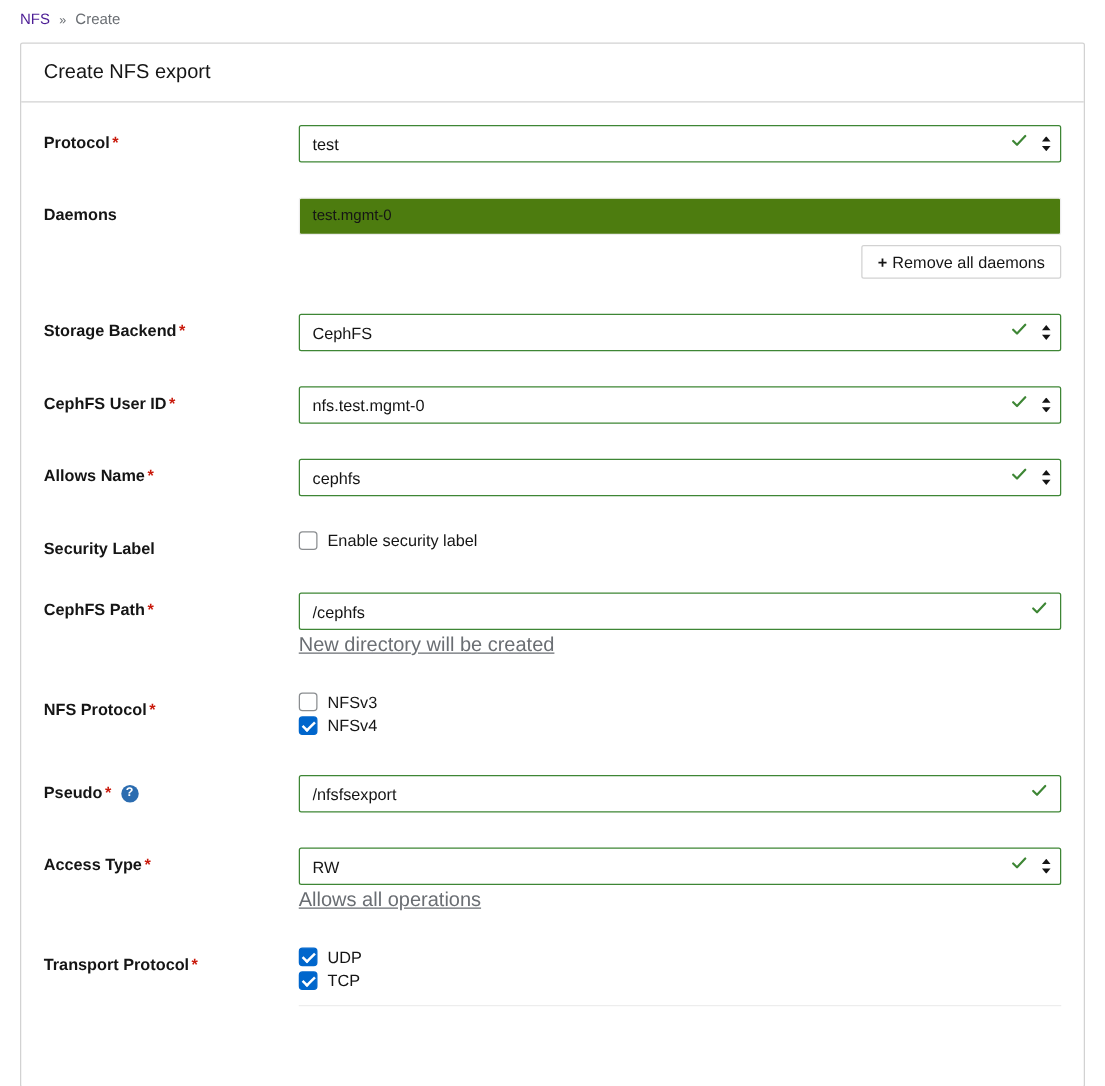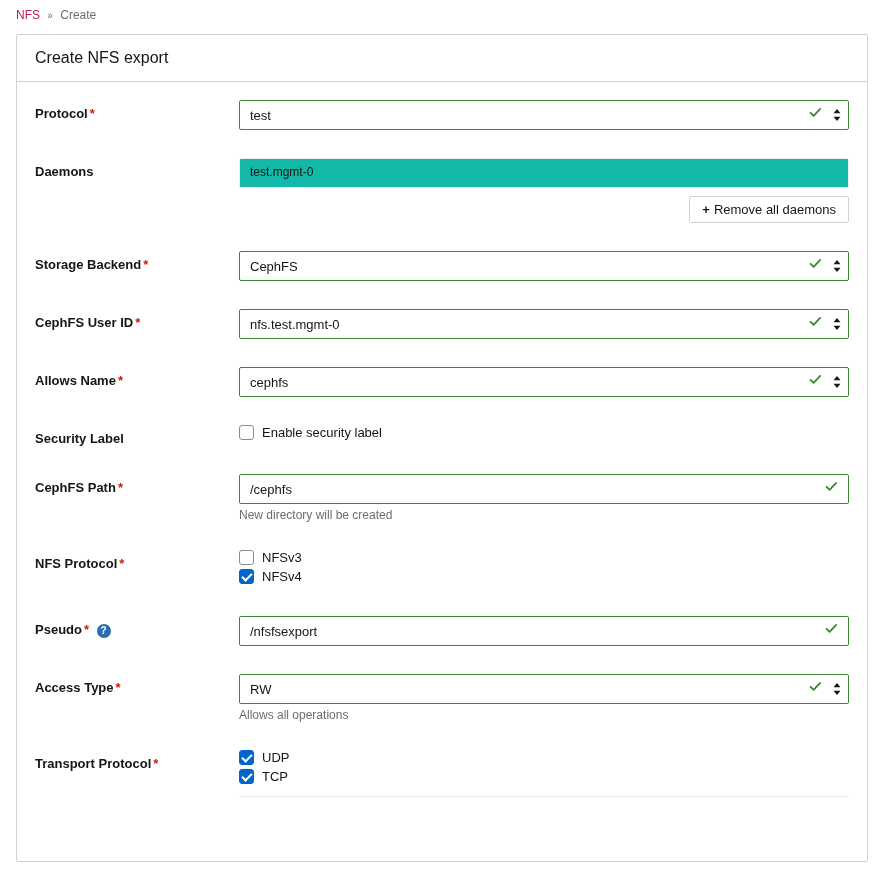--- a/index.html
+++ b/index.html
@@ -13,21 +13,21 @@
       color: #151515;
       background: #fff;
       padding: 0 16px;
     }
     .breadcrumb {
       padding: 8px 0;
       font-size: 12px;
       color: #6a6e73;
     }
     .breadcrumb a {
-      color: #be185d;
+      color: #4c1d95;
       text-decoration: none;
     }
     .breadcrumb .sep {
       margin: 0 4px;
       color: #6a6e73;
       font-size: 10px;
     }
     .card {
       border: 1px solid #d2d2d2;
       border-radius: 2px;
@@ -89,21 +89,21 @@
       border: 1px solid #3e8635;
       border-radius: 2px;
       font-size: 13px;
       color: #151515;
       background: #fff;
       appearance: none;
       outline: none;
     }
     .form-input.no-arrow { padding-right: 30px; }
     .readonly-tag {
-      background: #14b8a6;
+      background: #4d7c0f;
       border: 1px solid #ededed;
       height: 30px;
       padding: 6px 10px;
       font-size: 12px;
       color: #151515;
       border-radius: 2px;
     }
     .valid-icon {
       position: absolute;
       right: 26px;
@@ -119,23 +119,24 @@
       top: 50%;
       transform: translateY(-50%);
       pointer-events: none;
       display: flex;
       flex-direction: column;
       line-height: 0;
       color: #151515;
     }
     .select-arrows svg { display: block; }
     .helper-text {
-      font-size: 12px;
+      font-size: 16px;
       color: #6a6e73;
       margin-top: 4px;
+      text-decoration: underline;
     }
     .btn {
       display: inline-flex;
       align-items: center;
       gap: 4px;
       padding: 5px 12px;
       border: 1px solid #d2d2d2;
       background: #fff;
       font-size: 13px;
       border-radius: 2px;

